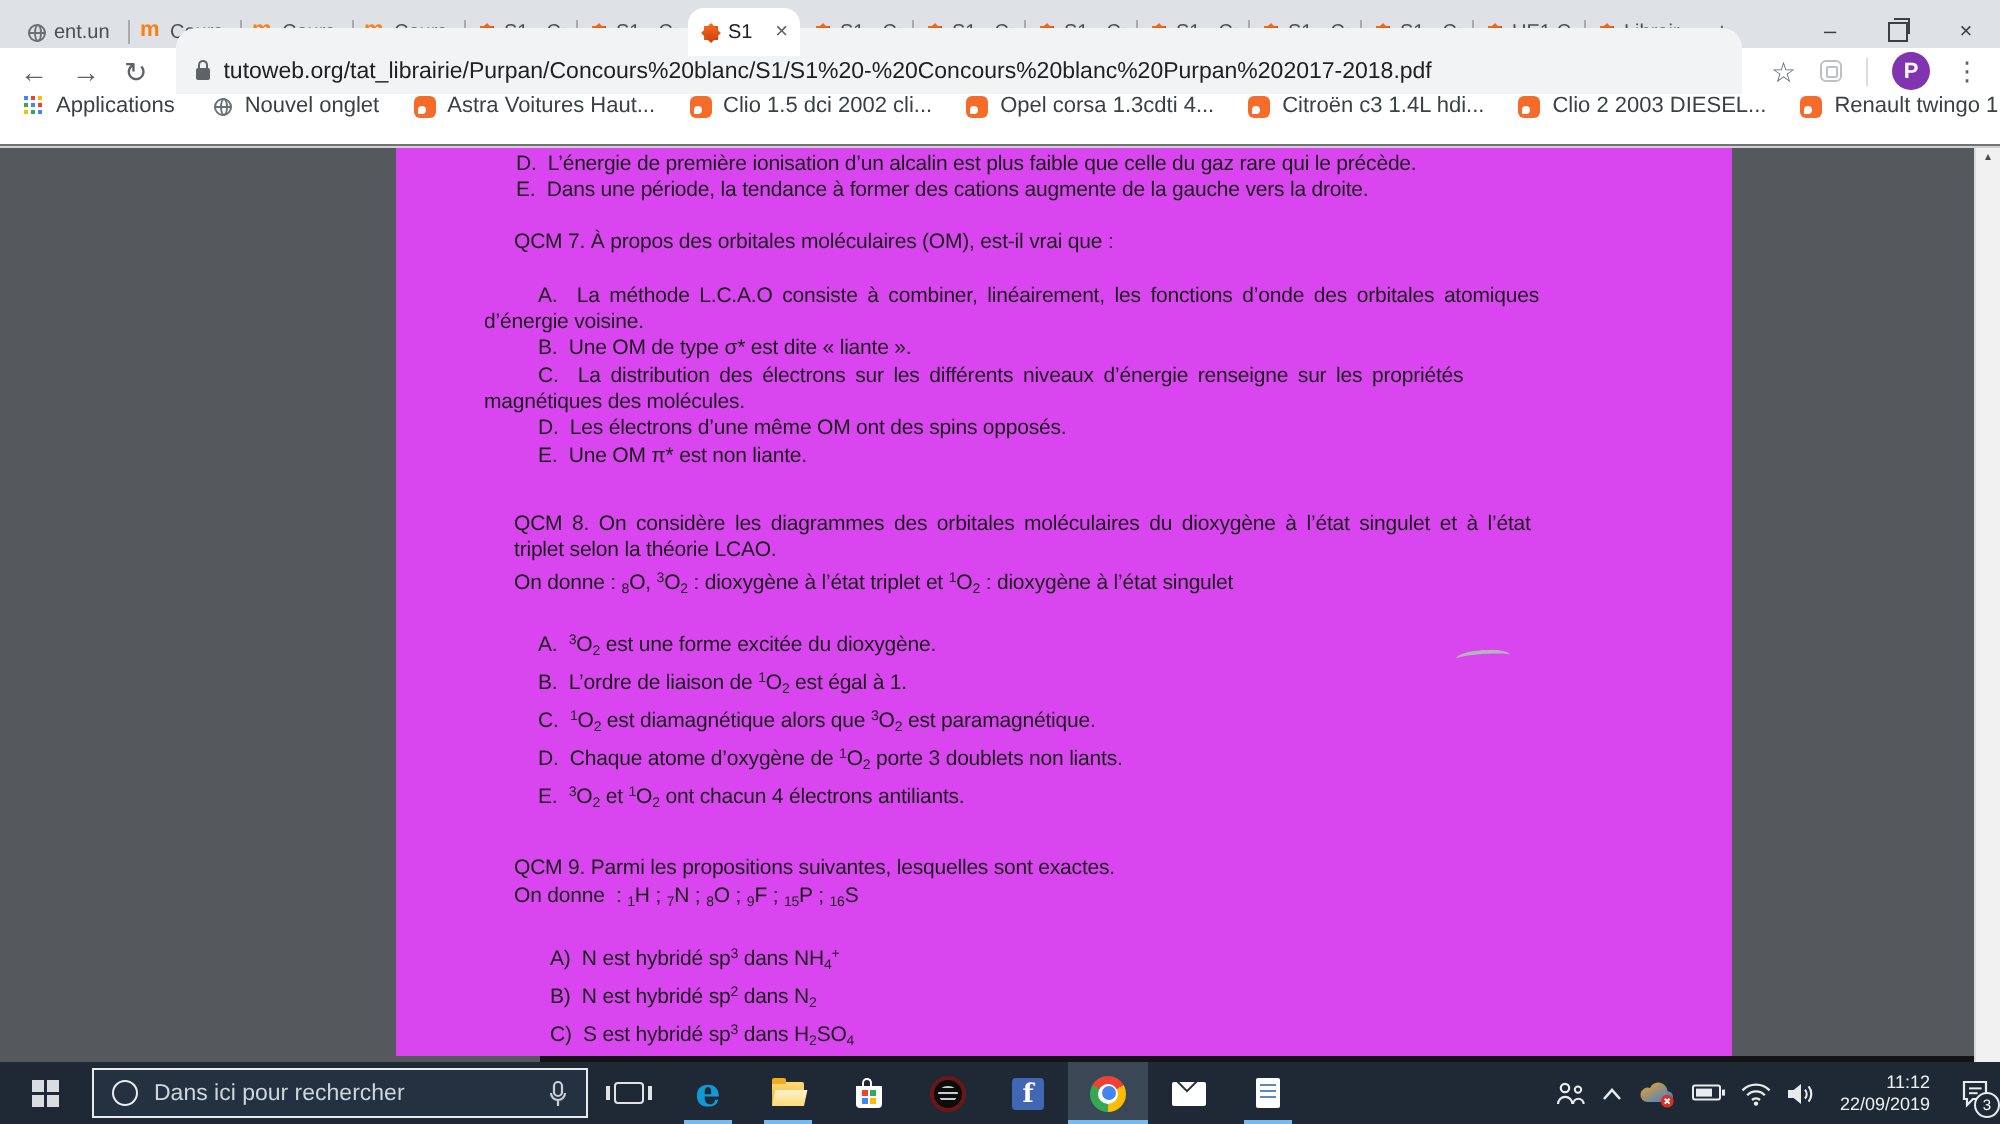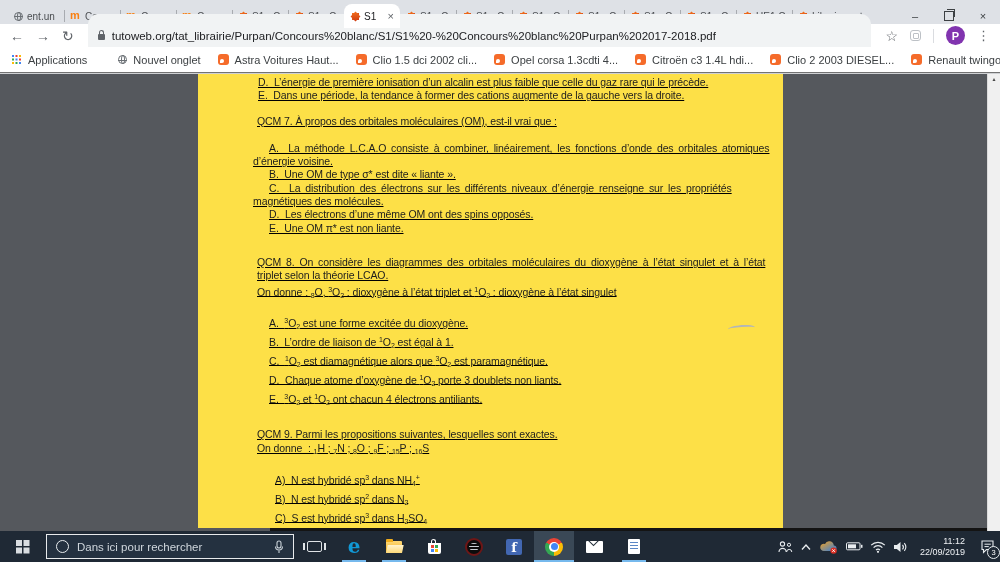--- a/index.html
+++ b/index.html
@@ -42,36 +42,36 @@
   .url{font-size:11.5px;color:#202124;white-space:nowrap;overflow:hidden;}
   .exticon{width:11px;height:11px;border:1.5px solid #bdc1c6;border-radius:3px;position:relative;box-sizing:border-box;}
   .exticon::after{content:"";position:absolute;inset:1.5px;border:1px solid #bdc1c6;border-radius:1px;}
   .tbsep{width:1px;height:14px;background:#dadce0;}
   .avatar{width:19px;height:19px;border-radius:50%;background:#8134af;color:#fff;font-size:11px;font-weight:bold;
           display:flex;align-items:center;justify-content:center;}
   .menu3{color:#5f6368;font-size:13px;}
 
   
   .bkbar{position:absolute;top:47px;left:0;right:0;height:25px;background:#fff;border-bottom:5px solid #737373;
-         display:flex;align-items:center;padding:0 12px;gap:31px;font-size:11px;color:#3c4043;}
+         display:flex;align-items:flex-start;padding:0 12px;gap:20px;font-size:11px;color:#3c4043;}
   .bkitem{display:flex;align-items:center;gap:6px;white-space:nowrap;}
   .appsgrid{width:10px;height:10px;position:relative;}
   .appsgrid::before{content:"";position:absolute;width:2px;height:2px;background:#4285f4;
        box-shadow:3.5px 0 0 #ea4335,7px 0 0 #fbbc05,0 3.5px 0 #34a853,3.5px 3.5px 0 #4285f4,7px 3.5px 0 #ea4335,
                   0 7px 0 #fbbc05,3.5px 7px 0 #34a853,7px 7px 0 #4285f4;}
   .fav-leboncoin{width:11px;height:11px;background:#f56b2a;border-radius:3px;position:relative;}
   .fav-leboncoin::after{content:"";position:absolute;left:2px;bottom:2px;width:4px;height:4px;background:#fff;border-radius:50% 50% 50% 0;}
 
   
   .viewer{position:absolute;top:73px;left:0;right:0;bottom:31px;background:#55585d;border-top:1px solid #cfd1d4;}
-  .page{position:absolute;left:198px;top:0;width:585px;bottom:3px;background:#fde047;overflow:hidden;padding-top:2px;box-sizing:border-box;text-decoration:underline;}
+  .page{position:absolute;left:198px;top:0;width:668px;bottom:3px;background:#d946ef;overflow:hidden;padding-top:2px;box-sizing:border-box;}
   .pl{font-size:10.5px;line-height:13.3px;color:#1c1c1c;white-space:nowrap;letter-spacing:-0.1px;}
   .pl.q{padding-left:59px;}
   .pl.opt{padding-left:71px;}
-  .pl.optw{padding-left:55px;}
+  .pl.optw{padding-left:44px;}
   .pl.optA{padding-left:60px;}
   .pl.opt2{padding-left:77px;}
   .pl.just{word-spacing:2px;}
   .sup{font-size:7px;vertical-align:3.5px;}
   .sub{font-size:7px;vertical-align:-2px;}
   .pencil{position:absolute;left:530px;top:251px;width:27px;height:5px;border-top:2px solid #b2b6b9;border-radius:60%;transform:rotate(-4deg);}
   .bstrip{position:absolute;left:270px;right:10px;bottom:0;height:3px;background:#141414;}
   .vscroll{position:absolute;right:0;top:0;bottom:0;width:12px;background:#f0f0f0;border-left:1px solid #dcdcdc;text-align:center;}
   .sarrow{font-size:6px;color:#4a4a4a;line-height:11px;display:block;}
 

